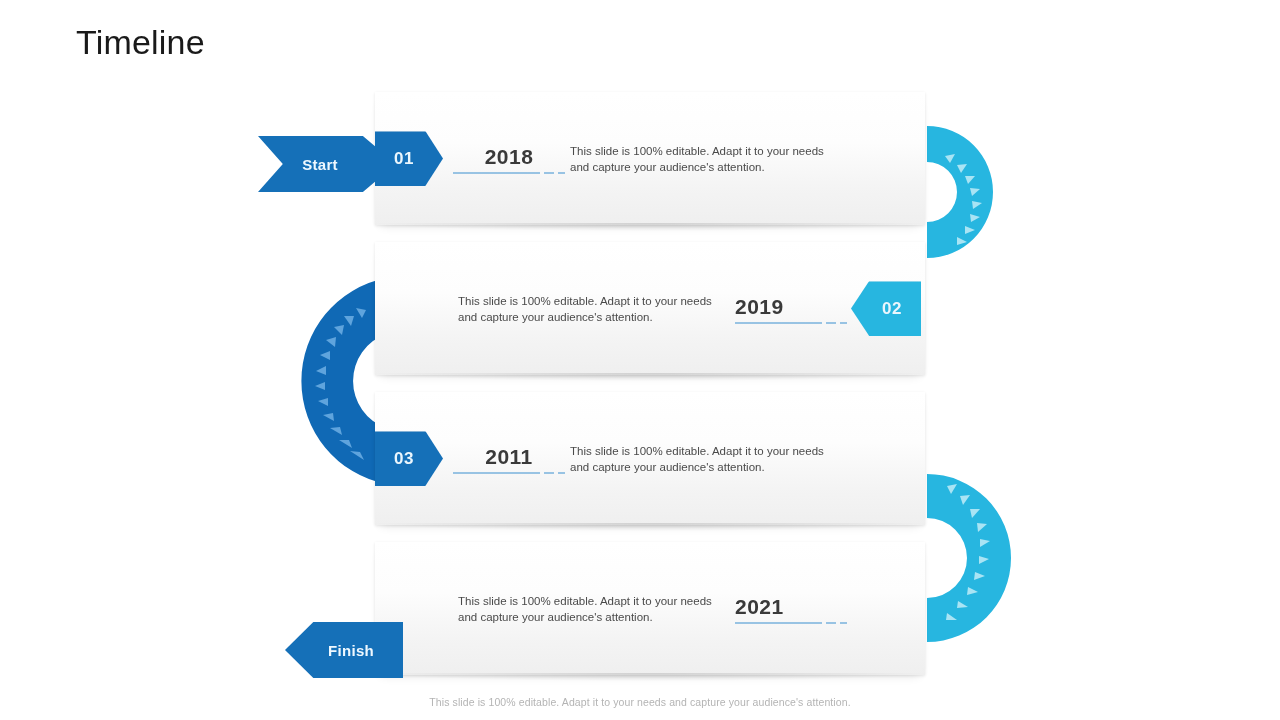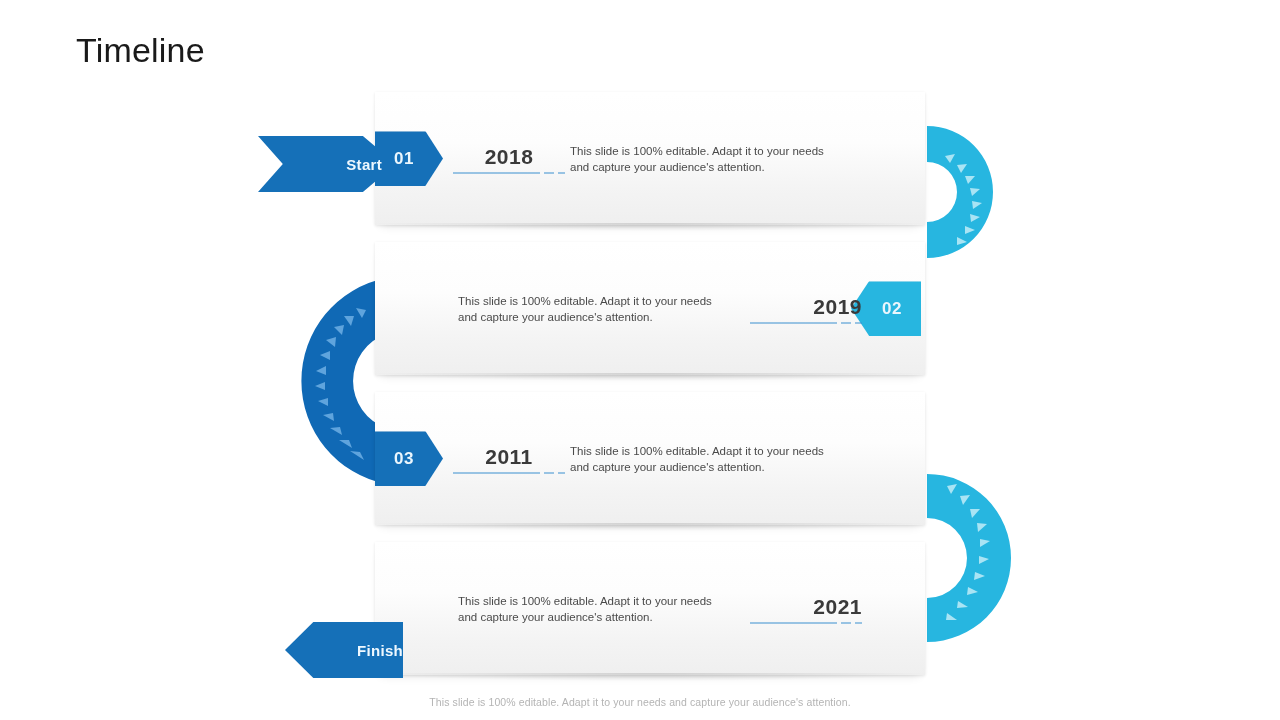--- a/index.html
+++ b/index.html
@@ -12,21 +12,21 @@
     background: #ffffff;
     font-family: "Liberation Sans", sans-serif;
     overflow: hidden;
     position: relative;
   }
 
   
   .slide-title {
     position: absolute;
     left: 76px;
-    top: 28px;
+    top: 20px;
     font-size: 34px;
     font-weight: 400;
     color: #1a1a1a;
     letter-spacing: 0.2px;
     line-height: 44px;
   }
 
   
   .arc {
     position: absolute;
@@ -101,21 +101,21 @@
   }
 
   
   .year-block {
     position: absolute;
     top: 50%;
     transform: translateY(-50%);
     width: 112px;
   }
   .year-block.at-left  { left: 78px;  text-align: center; }
-  .year-block.at-right { right: 63px; text-align: right; }
+  .year-block.at-right { right: 78px; text-align: left; }
 
   .year-text {
     font-size: 21px;
     font-weight: bold;
     color: #3a3a3a;
     letter-spacing: 0.5px;
     line-height: 24px;
   }
   .year-rule {
     margin-top: 4px;
@@ -144,21 +144,21 @@
   }
   .body-text.at-right { left: 195px;  text-align: left; }
   .body-text.at-left  { right: 205px; text-align: left; }
 
   
   .endcap {
     position: absolute;
     height: 56px;
     display: flex;
     align-items: center;
-    justify-content: flex-end;
+    justify-content: center;
     color: #eef8ff;
     font-size: 15px;
     font-weight: bold;
     letter-spacing: 0.3px;
     background: #1570b8;
     filter: drop-shadow(0 2px 3px rgba(0,0,0,0.20));
   }
   .endcap.start {
     left: 258px;
     top: 136px;

